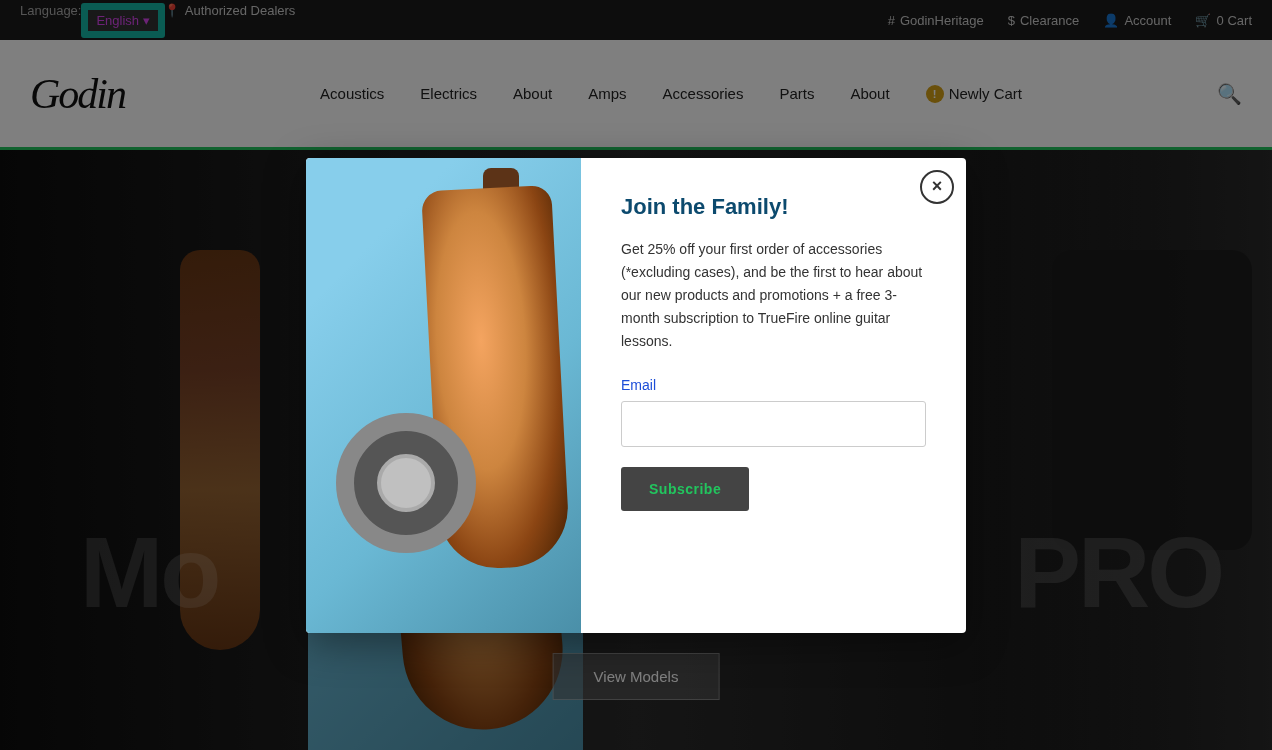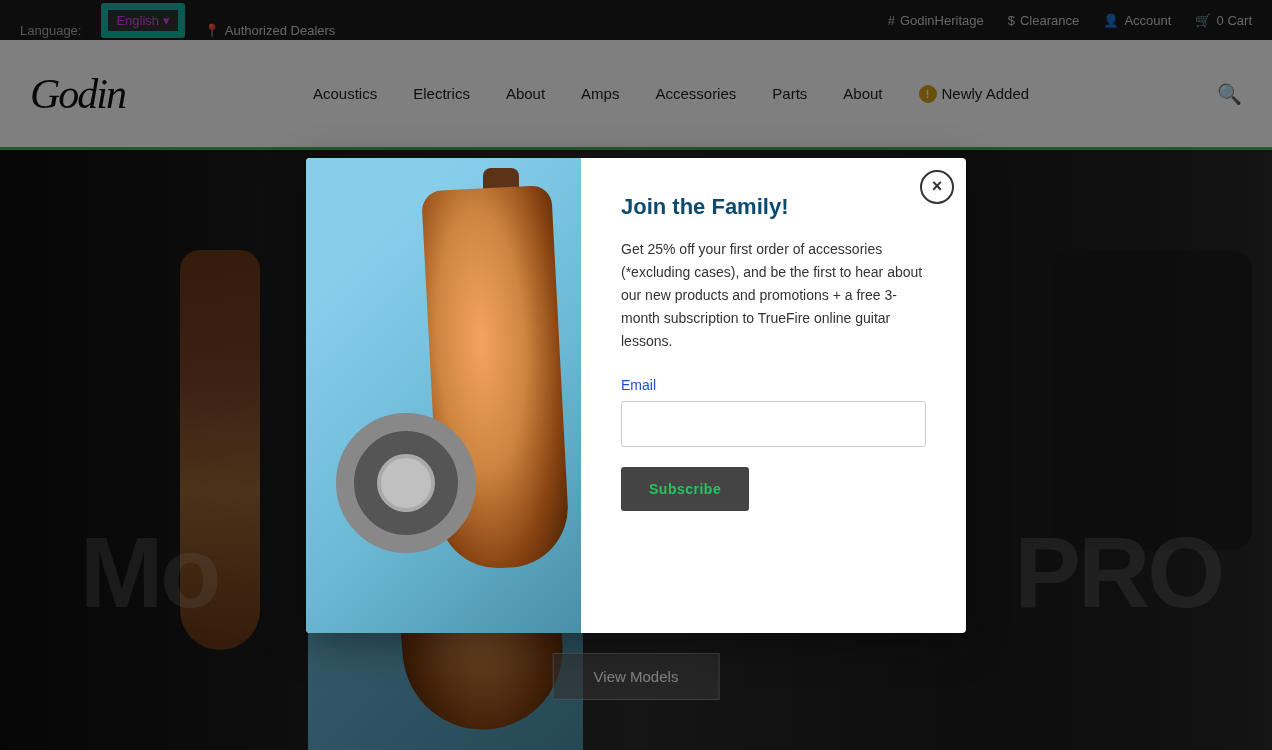--- a/index.html
+++ b/index.html
@@ -11,22 +11,21 @@
       color: #ccc;
       font-size: 13px;
       height: 40px;
       display: flex;
       align-items: center;
       padding: 0 20px;
       justify-content: space-between;
     }
     .top-bar-left {
       display: flex;
-      align-items: flex-end;
-      gap: 20px;
+      align-items: flex-start;
     }
     .language-label {
       color: #aaa;
     }
     .language-select {
       background: #333;
       border: 7px solid #14b8a6;
       color: #d946ef;
       padding: 3px 8px;
       border-radius: 3px;
@@ -414,21 +413,21 @@
     <li><a href="#">Acoustics</a></li>
     <li><a href="#">Electrics</a></li>
     <li><a href="#">About</a></li>
     <li><a href="#">Amps</a></li>
     <li><a href="#">Accessories</a></li>
     <li><a href="#">Parts</a></li>
     <li><a href="#">About</a></li>
     <li>
       <a href="#" class="newly-added">
         <span class="dot">!</span>
-        <span>Newly Added</span>
+        <span>Newly Cart</span>
       </a>
     </li>
   </ul>
   <span class="search-icon-nav">🔍</span>
 </nav>
 
 <div class="hero">
   <div class="hero-overlay"></div>
   <div class="guitar-left">
     <div class="guitar-shape-left"></div>

